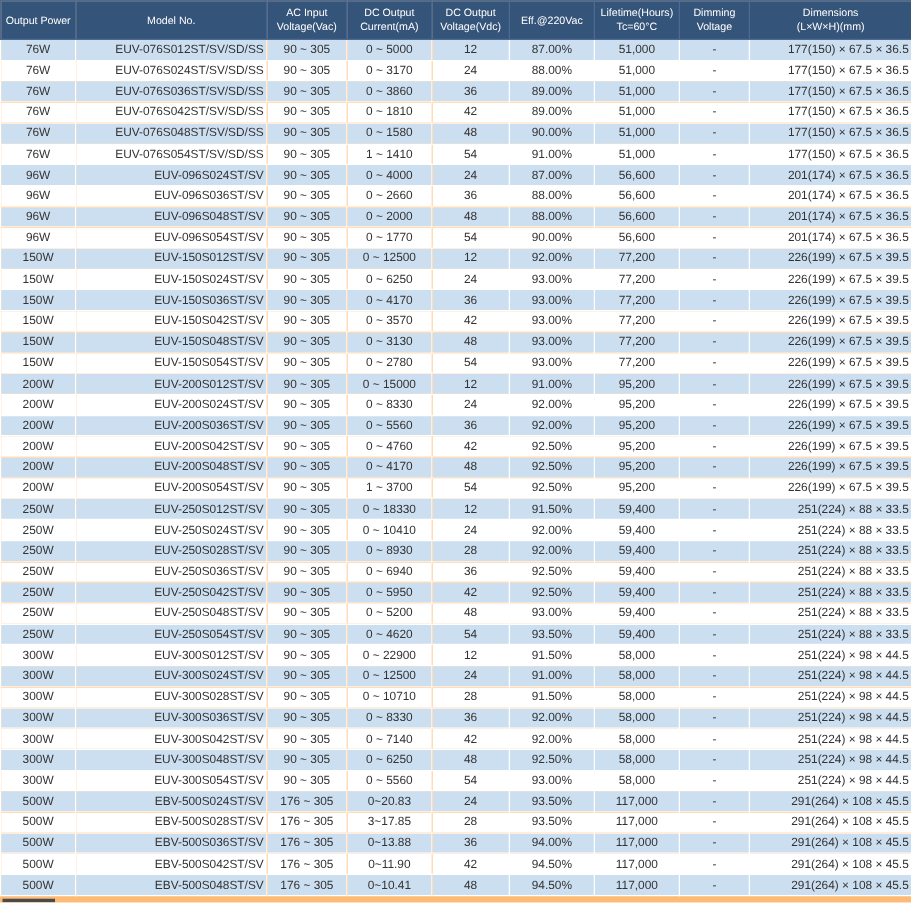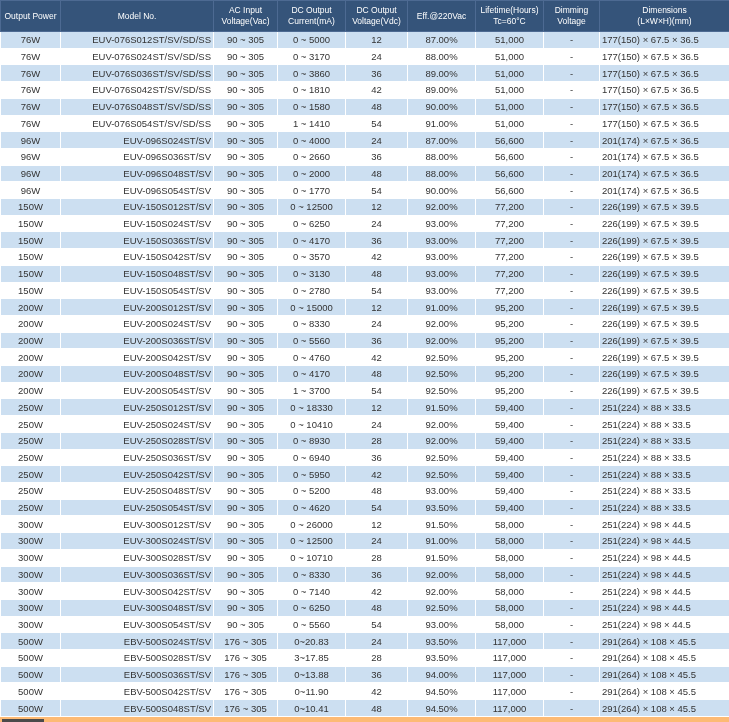--- a/index.html
+++ b/index.html
@@ -48,21 +48,21 @@
     overflow: hidden;
   }
   tbody tr:nth-child(odd) td {
     background: #CCDFF1;
   }
   td.col-model {
     text-align: right;
     padding-left: 24px;
   }
   td.col-dim {
-    text-align: left;
+    text-align: right;
   }
   #bottom-fragment {
     position: absolute;
     left: 2px;
     bottom: 0;
     width: 42px;
     height: 3px;
     background: #4a4a4a;
   }
 </style>
@@ -418,21 +418,21 @@
           <td class="col-voltage">54</td>
           <td class="col-eff">93.50%</td>
           <td class="col-lifetime">59,400</td>
           <td class="col-dimming">-</td>
           <td class="col-dim">251(224) × 88 × 33.5</td>
         </tr>
         <tr>
           <td class="col-power">300W</td>
           <td class="col-model">EUV-300S012ST/SV</td>
           <td class="col-ac">90 ~ 305</td>
-          <td class="col-current">0 ~ 26000</td>
+          <td class="col-current">0 ~ 22900</td>
           <td class="col-voltage">12</td>
           <td class="col-eff">91.50%</td>
           <td class="col-lifetime">58,000</td>
           <td class="col-dimming">-</td>
           <td class="col-dim">251(224) × 98 × 44.5</td>
         </tr>
         <tr>
           <td class="col-power">300W</td>
           <td class="col-model">EUV-300S024ST/SV</td>
           <td class="col-ac">90 ~ 305</td>

